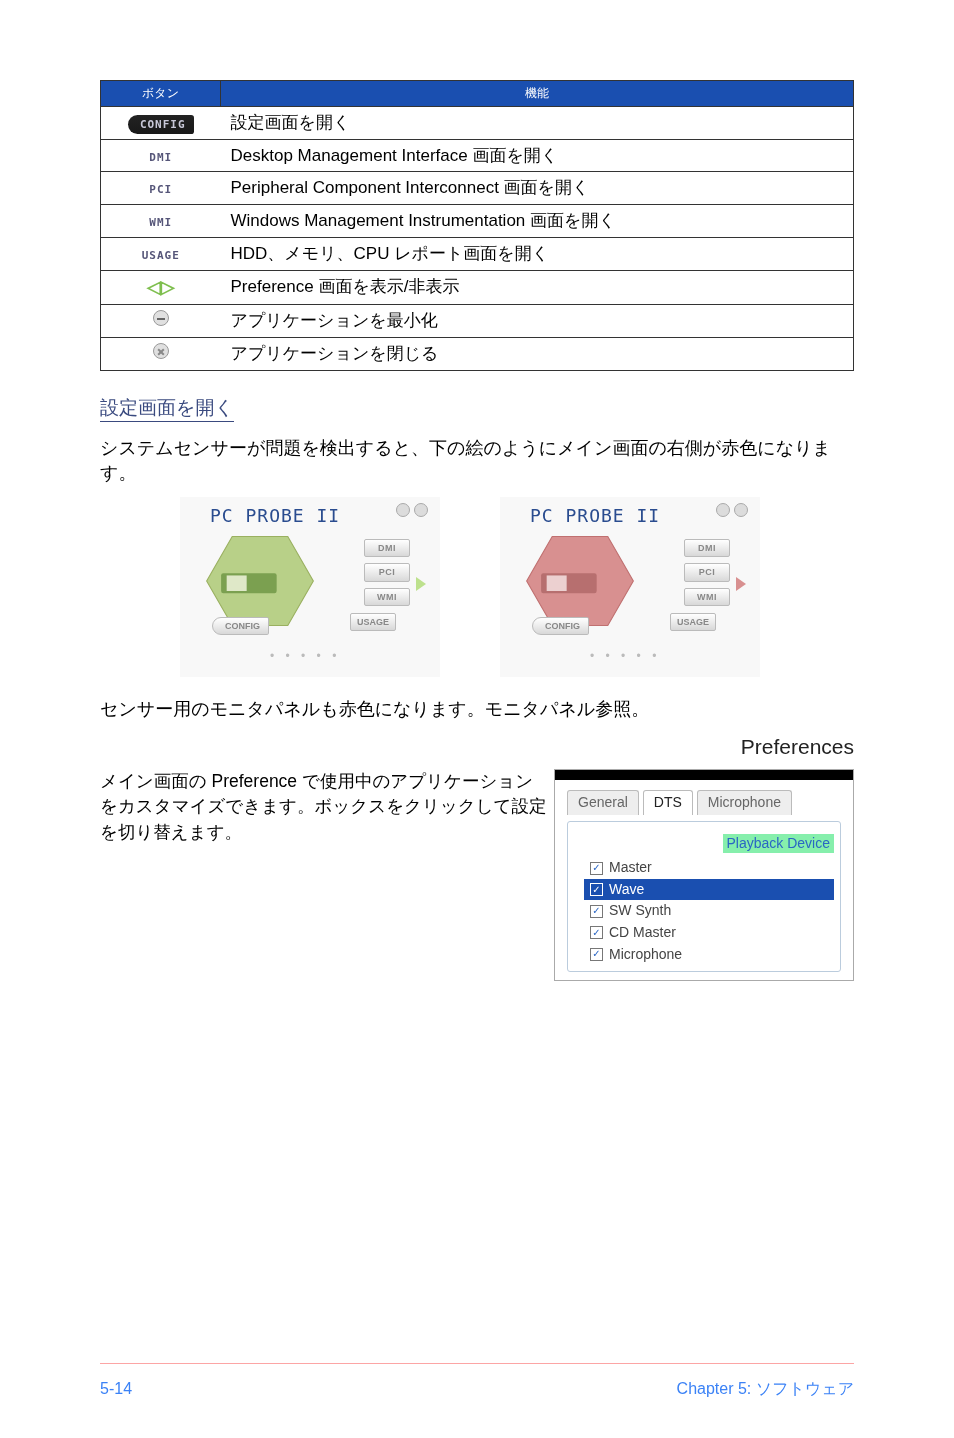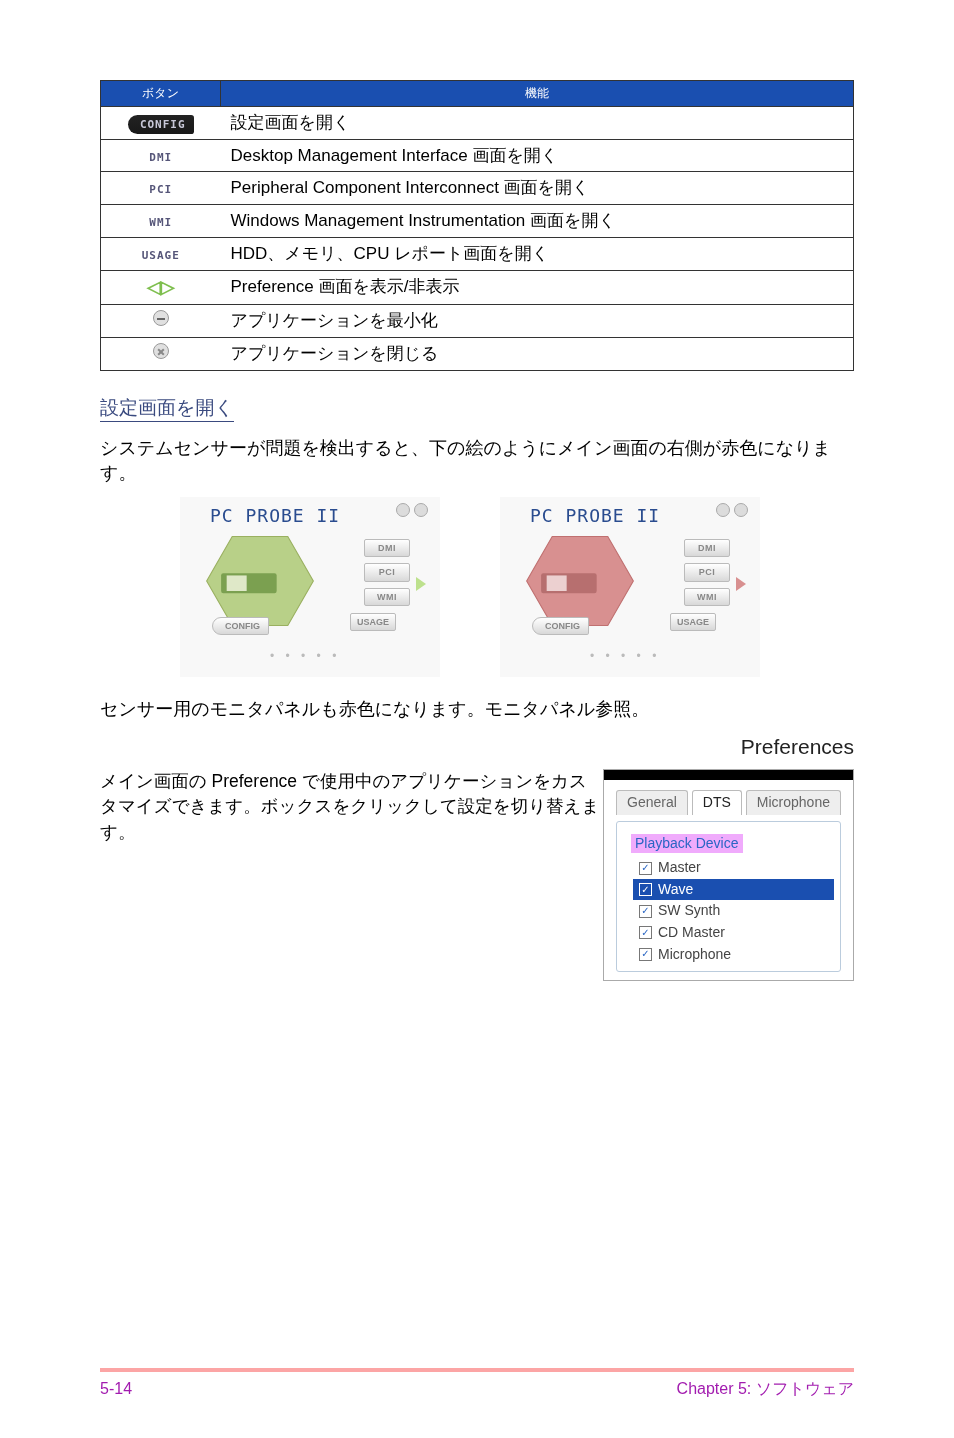--- a/index.html
+++ b/index.html
@@ -156,56 +156,56 @@
   .probe.red .tri { border-left-color:#d89090; }
 
   h3.pref-title {
     font-size:21px; font-weight:normal; color:#222;
     margin: 6px 0 8px 0;
     text-align: right;
   }
   .pref-row { display:flex; align-items:flex-start; gap:3px; }
   .pref-text { flex:1; font-size:17.5px; line-height:1.45; }
   .pref-panel {
-    width:251px; border:1px solid #aaa; background:#fff;
-    padding:0; position:relative;
+    width:300px; border:1px solid #aaa; background:#fff;
+    padding:0; position:relative;text-align:right;
   }
   .pref-panel .bar { height:10px; background:#000; }
   .pref-panel .inner { padding:10px 12px 8px 12px; }
   .tabs { display:flex; gap:4px; margin-bottom:6px; }
   .tab {
     border:1px solid #bbb; background:#eee; color:#666;
     font-size:14px; padding:2px 10px; border-radius:3px 3px 0 0;
     border-bottom:none;
   }
   .tab.active { background:#fff; color:#222; }
   .group {
     border:1px solid #bcd; border-radius:3px;
     padding:8px 6px 6px 6px; margin-top:2px;
   }
   .group-title {
     color:#2a66c4; font-size:14px; margin:-16px 0 4px 8px;
-    background:#f0abfc; display:inline-block; padding:0 4px;
+    background:#86efac; display:inline-block; padding:0 4px;
   }
   .chk-row {
     display:flex; align-items:center; gap:6px;
     font-size:14px; color:#444; padding:1px 6px; margin-left:10px;
   }
   .chk-row.sel { background:#1a4fb0; color:#fff; }
   .chk {
     width:13px; height:13px; border:1px solid #777;
     background:#fff; display:inline-flex; align-items:center;
     justify-content:center; font-size:10px; color:#2a66c4;
   }
   .chk.sel { color:#fff; background:#1a4fb0; border-color:#fff;}
   .footer {
     position:absolute; left:100px; right:100px; bottom:38px;
-    border-top:4px solid #fca5a5; padding-top:6px;
+    border-top:1px solid #fca5a5; padding-top:14px;
     display:flex; justify-content:space-between;
-    font-size:16px; color:#a21caf;
+    font-size:16px; color:#3b82f6;
   }
 </style>
 </head>
 <body>
 
 
 
 
 <table class="tbl">
   <thead>

